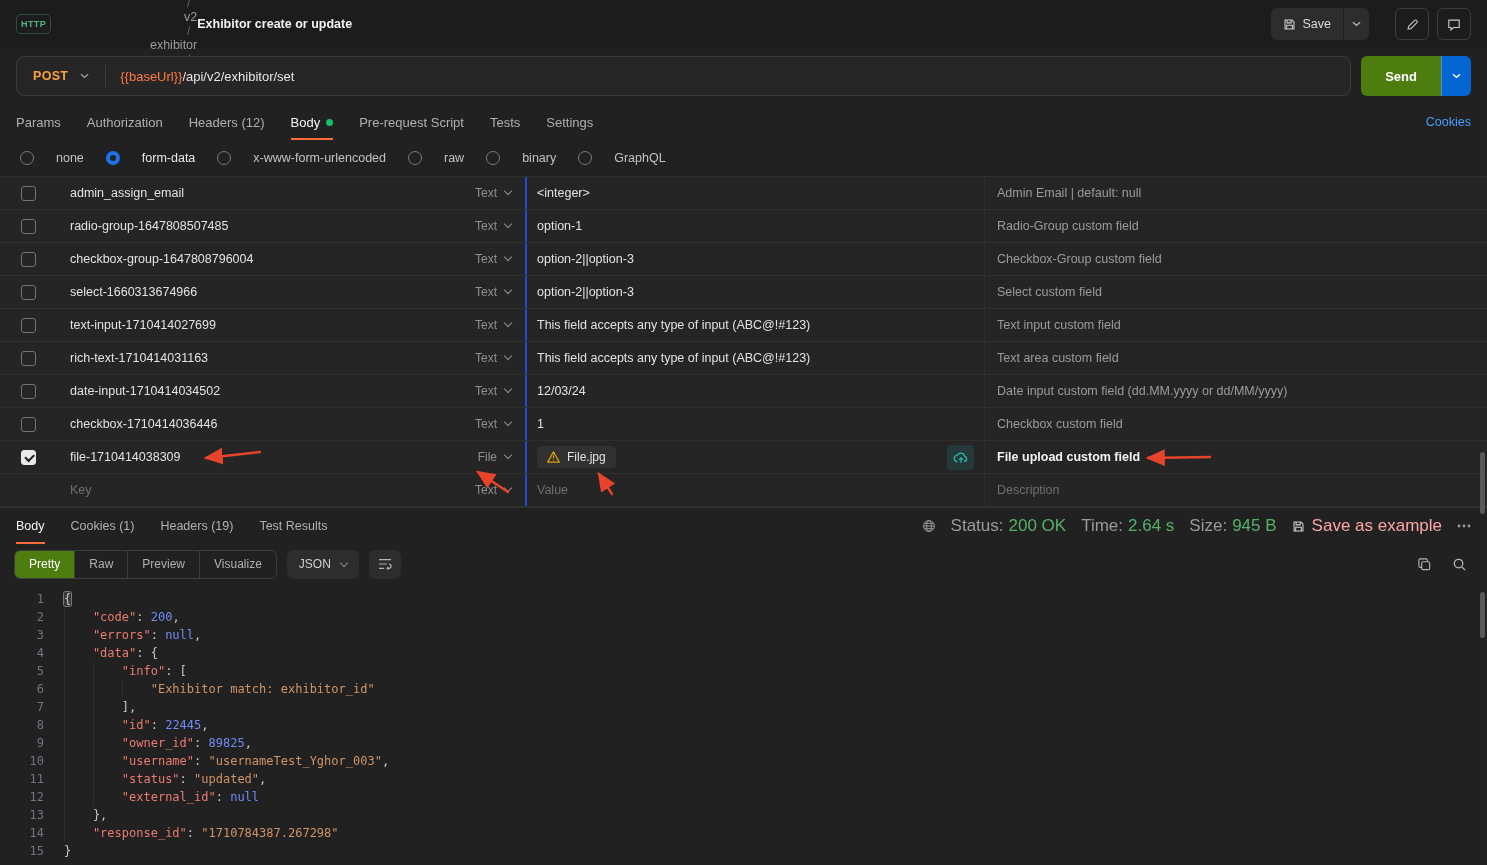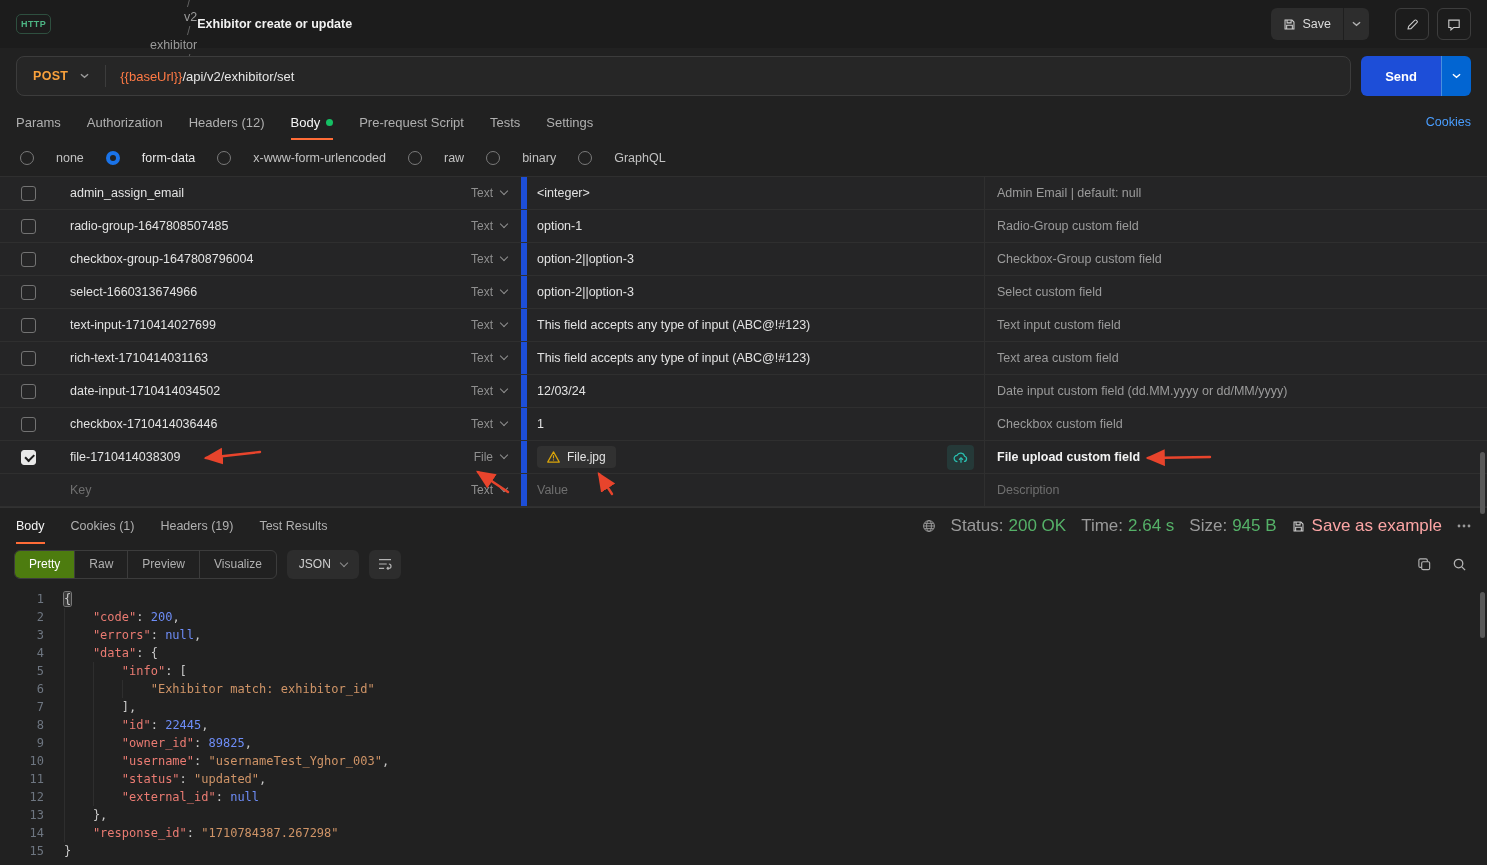--- a/index.html
+++ b/index.html
@@ -24,21 +24,21 @@
 
   
   .request-row{height:56px;display:flex;align-items:center;padding:8px 16px;flex-shrink:0;}
   .url-box{flex:1;height:40px;display:flex;align-items:center;background:#262626;border:1px solid #3c3c3c;border-radius:8px;overflow:hidden;}
   .method{display:flex;align-items:center;gap:12px;padding:0 16px;color:#f9a13c;font-weight:bold;font-size:12.5px;letter-spacing:.3px;cursor:pointer;color-scheme:dark;}
   .method .chev-svg{color:#9a9a9a;}
   .url-divider{width:1px;height:22px;background:#3c3c3c;}
   .url-text{padding:0 14px;font-size:13px;color:#e6e6e6;white-space:nowrap;}
   .url-var{color:#ff7a45;}
   .send-split{display:flex;height:40px;border-radius:6px;overflow:hidden;margin-left:10px;}
-  .send-main{background:#1d4ed8;color:#fff;font-weight:bold;font-size:13px;display:flex;align-items:center;padding:0 24px;}
+  .send-main{background:#4d7c0f;color:#fff;font-weight:bold;font-size:13px;display:flex;align-items:center;padding:0 24px;}
   .send-caret{background:#0265d2;width:30px;display:flex;align-items:center;justify-content:center;border-left:1px solid rgba(255,255,255,.28);color:#fff;}
 
   
   .tabs-row{height:36px;display:flex;align-items:stretch;padding:0 16px;flex-shrink:0;}
   .rtabs{display:flex;}
   .rtab{display:flex;align-items:center;gap:6px;margin-right:26px;color:#b0b0b0;font-size:13px;cursor:pointer;border-bottom:2px solid transparent;padding-top:2px;}
   .rtab.active{color:#f5f5f5;border-bottom-color:#ff6c37;}
   .tab-dot{width:7px;height:7px;border-radius:50%;background:#15c064;}
   .cookies-link{margin-left:auto;align-self:center;color:#4a9eff;font-size:12.5px;cursor:pointer;}
 
@@ -49,21 +49,21 @@
   .mode.selected .radio{border:4.5px solid #1a73e8;}
   .mode.selected{color:#e8e8e8;}
 
   
   .form-table{flex-shrink:0;border-top:1px solid #2f2f2f;}
   .frow{display:grid;grid-template-columns:56px 471px 458px 1fr;height:33px;border-bottom:1px solid #2f2f2f;background:#252526;}
   .c-check{display:flex;align-items:center;justify-content:center;}
   .checkbox{width:15px;height:15px;border:1px solid #737373;border-radius:3px;position:relative;cursor:pointer;}
   .checkbox.checked{background:#e9e9e9;border-color:#e9e9e9;}
   .checkbox.checked::after{content:"";position:absolute;left:3px;top:3.5px;width:7px;height:3.5px;border-left:2px solid #1d1d1d;border-bottom:2px solid #1d1d1d;transform:rotate(-45deg);}
-  .c-key{display:flex;align-items:center;padding-left:14px;border-right:6px solid #1d4ed8;}
+  .c-key{display:flex;align-items:center;padding-left:14px;border-right:2px solid #1d4ed8;}
   .key-text{font-size:12.5px;color:#e2e2e2;}
   .type-select{margin-left:auto;display:flex;align-items:center;gap:8px;padding-right:14px;color:#8f8f8f;font-size:12px;cursor:pointer;}
   .chev{width:6px;height:6px;border-right:1.5px solid #8f8f8f;border-bottom:1.5px solid #8f8f8f;transform:rotate(45deg);display:inline-block;margin-top:-4px;}
   .c-val{display:flex;align-items:center;padding:0 10px;border-right:1px solid #2f2f2f;font-size:12.5px;color:#e2e2e2;gap:8px;}
   .c-desc{display:flex;align-items:center;padding:0 12px;font-size:12.5px;color:#9b9b9b;overflow:hidden;white-space:nowrap;}
   .desc-strong{color:#f2f2f2;font-weight:bold;}
   .frow.placeholder .key-text,.frow.placeholder .val-text,.frow.placeholder .c-desc{color:#6f6f6f;}
   .file-chip{display:flex;align-items:center;gap:7px;background:#313131;border-radius:4px;padding:4px 10px;font-size:12px;color:#e2e2e2;cursor:pointer;}
   .upload-btn{margin-left:auto;width:27px;height:25px;border-radius:4px;background:rgba(42,191,176,.13);display:flex;align-items:center;justify-content:center;cursor:pointer;}
 

